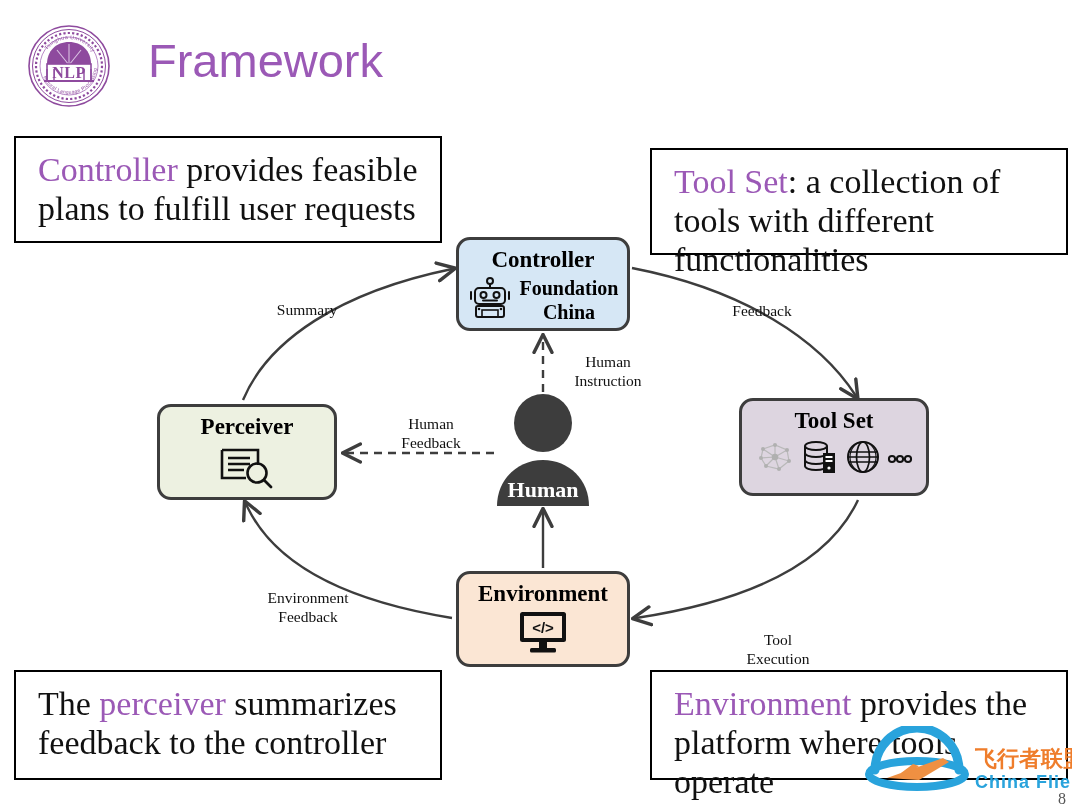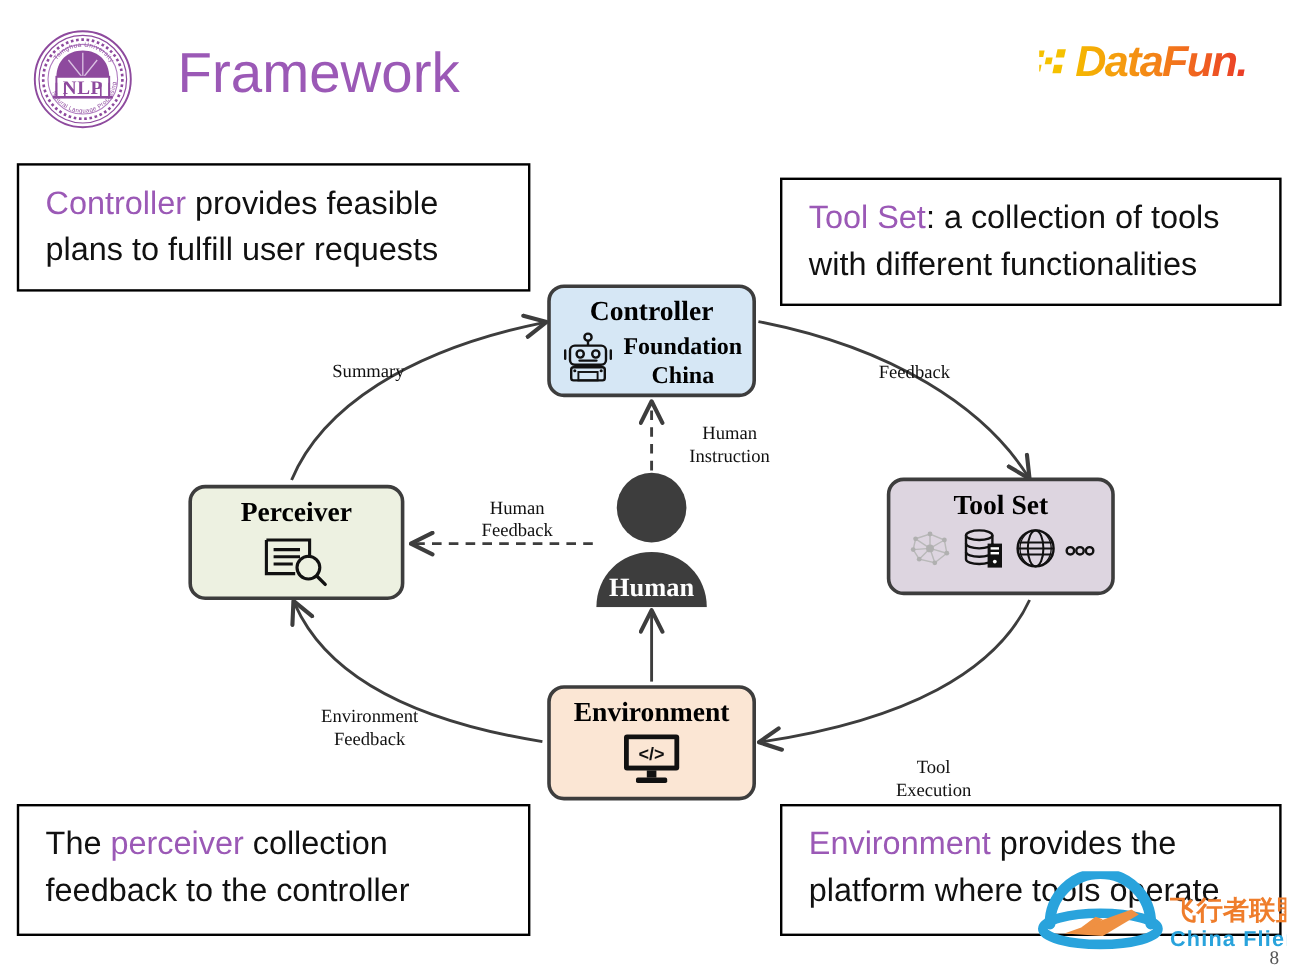--- a/index.html
+++ b/index.html
@@ -34,24 +34,24 @@
     position: absolute; right: 24px; top: 28px;
     width: 190px; height: 44px;
   }
 
   
   .caption-box {
     position: absolute;
     border: 2.5px solid #000;
     background: #fff;
     padding: 12px 18px 14px 22px;
-    font-size: 27px;
+    font-size: 34px;
     line-height: 39px;
     color: #111;
-    font-family: Liberation Sans, sans-serif;
+    font-family: Liberation Serif, serif;
   }
   .caption-box .hl { color: #9b59b6; }
   #caption-tl { left: 14px;  top: 136px; width: 428px; height: 107px; }
   #caption-tr { left: 650px; top: 136px; width: 418px; height: 107px; margin-top: 12px; }
   #caption-bl { left: 14px;  top: 670px; width: 428px; height: 110px; }
   #caption-br { left: 650px; top: 670px; width: 418px; height: 110px; }
 
   .node {
     position: absolute;
     border: 3px solid #3d3d3d;
@@ -165,51 +165,31 @@
       </text>
       <path id="arcBot" d="M 14 42 A 28 28 0 0 0 70 42" fill="none"></path>
       <text font-family="Liberation Sans, sans-serif" font-size="5" fill="#8e4a9e" letter-spacing="0.3">
         <textPath href="#arcBot" startOffset="13%">Natural Language Processing</textPath>
       </text>
     </svg>
   </div>
 
   <div id="slide-title">Framework</div>
 
-  <div id="logo-datafun">
-    <svg viewBox="0 0 190 44" width="190" height="44">
-      <defs>
-        <linearGradient id="dfgrad" x1="0" y1="0" x2="1" y2="0">
-          <stop offset="0%" stop-color="#f5b800"></stop>
-          <stop offset="28%" stop-color="#f59a10"></stop>
-          <stop offset="62%" stop-color="#f2701d"></stop>
-          <stop offset="100%" stop-color="#ea3b28"></stop>
-        </linearGradient>
-      </defs>
-      <g fill="#f5c100">
-        <rect x="2" y="14" width="5.5" height="5.5" transform="skewX(-12)"></rect>
-        <rect x="10" y="20" width="5.5" height="5.5" transform="skewX(-12)"></rect>
-        <rect x="2" y="26" width="5.5" height="5.5" transform="skewX(-12)"></rect>
-        <rect x="18" y="13" width="7" height="7" transform="skewX(-12)"></rect>
-        <rect x="18" y="26" width="7" height="7" transform="skewX(-12)"></rect>
-      </g>
-      <text x="30" y="35" font-family="Liberation Sans, sans-serif" font-size="36" font-weight="bold" font-style="italic" fill="url(#dfgrad)" letter-spacing="-1.4">DataFun.</text>
-    </svg>
-  </div>
 
   <div id="caption-tl" class="caption-box">
     <span class="hl">Controller</span><span> provides feasible plans to fulfill user requests</span>
   </div>
 
   <div id="caption-tr" class="caption-box">
     <span class="hl">Tool Set</span><span>: a collection of tools with different functionalities</span>
   </div>
 
   <div id="caption-bl" class="caption-box">
-    <span>The </span><span class="hl">perceiver</span><span> collection feedback to the controller</span>
+    <span>The </span><span class="hl">perceiver</span><span> summarizes feedback to the controller</span>
   </div>
 
   <div id="caption-br" class="caption-box">
     <span class="hl">Environment</span><span> provides the platform where tools operate</span>
   </div>
 
   <svg id="arrows" width="1080" height="810" style="position:absolute;left:0;top:0;">
     <defs>
       <marker id="ah" viewBox="0 0 12 12" refX="9" refY="6" markerWidth="9" markerHeight="9" orient="auto-start-reverse">
         <path d="M1 1 L11 6 L1 11" fill="none" stroke="#3d3d3d" stroke-width="1.9" stroke-linecap="round" stroke-linejoin="round"></path>

